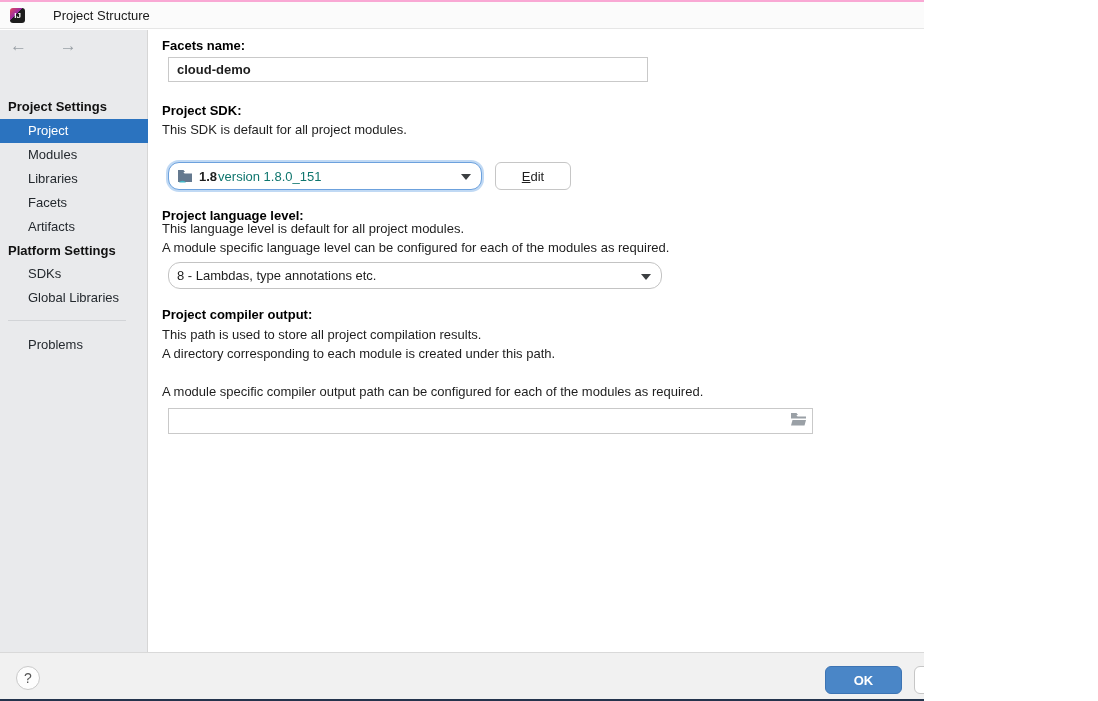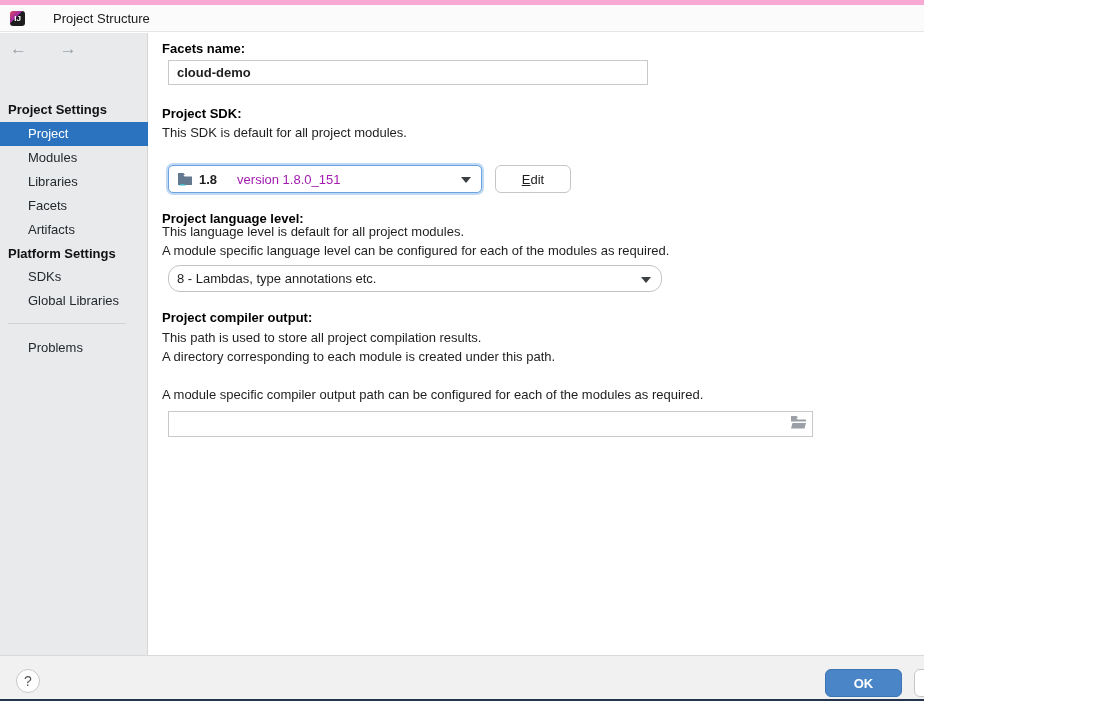--- a/index.html
+++ b/index.html
@@ -2,21 +2,21 @@
 <html><head>
 <meta charset="utf-8">
 <style>
   * { margin: 0; padding: 0; box-sizing: border-box; }
   html, body { width: 1098px; height: 701px; }
   body { font-family: "Liberation Sans", sans-serif; font-size: 13px; color: #1e1e1e; }
 
   .window {
     position: relative; width: 924px; height: 701px;
     background: #ffffff; overflow: hidden;
-    border-top: 5px solid #f9a8d4;
+    border-top: 2px solid #f9a8d4;
     border-bottom: 2px solid #24344d;
   }
 
   
   .titlebar {
     position: absolute; left: 0; top: 0; width: 1098px; height: 27px;
     background: #fbfbfb; border-bottom: 1px solid #e6e6e6;
     display: flex; align-items: center;
   }
   .app-icon {
@@ -61,33 +61,33 @@
   .desc { position: absolute; color: #1e1e1e; }
 
   .text-input {
     position: absolute; height: 25px; border: 1px solid #c9c9c9; background: #fff;
     font-family: "Liberation Sans", sans-serif; font-size: 13px; color: #1e1e1e;
     padding: 0 8px; outline: none;
   }
 
   .combo {
     position: absolute; height: 28px; background: #fff; border: 1px solid #c3c3c3;
-    border-radius: 5px; display: flex; align-items: center; padding: 0 8px; cursor: pointer;
+    border-radius: 11px; display: flex; align-items: center; padding: 0 8px; cursor: pointer;
   }
   .combo.focused {
     border: 1px solid #6ca1dd;
     box-shadow: 0 0 0 2px rgba(140, 185, 235, 0.55);
   }
   .combo .arrow {
     position: absolute; right: 10px; top: 11px;
     width: 0; height: 0; border-left: 5px solid transparent; border-right: 5px solid transparent;
     border-top: 6px solid #3c3f41;
   }
   .sdk-bold { font-weight: bold; color: #1e1e1e; margin-left: 6px; }
-  .sdk-grey { color: #a21caf; margin-left: 20px; }
+  .sdk-grey { color: #0f766e; margin-left: 1px; }
 
   .btn {
     position: absolute; height: 28px; background: #ffffff; border: 1px solid #c6c6c6;
     border-radius: 6px; display: flex; align-items: center; justify-content: center;
     font-family: "Liberation Sans", sans-serif; font-size: 13px; color: #1e1e1e; cursor: pointer;
   }
   .mnemonic { text-decoration: underline; }
 
   .folder-btn { position: absolute; right: 6px; top: 4px; cursor: pointer; }
 

